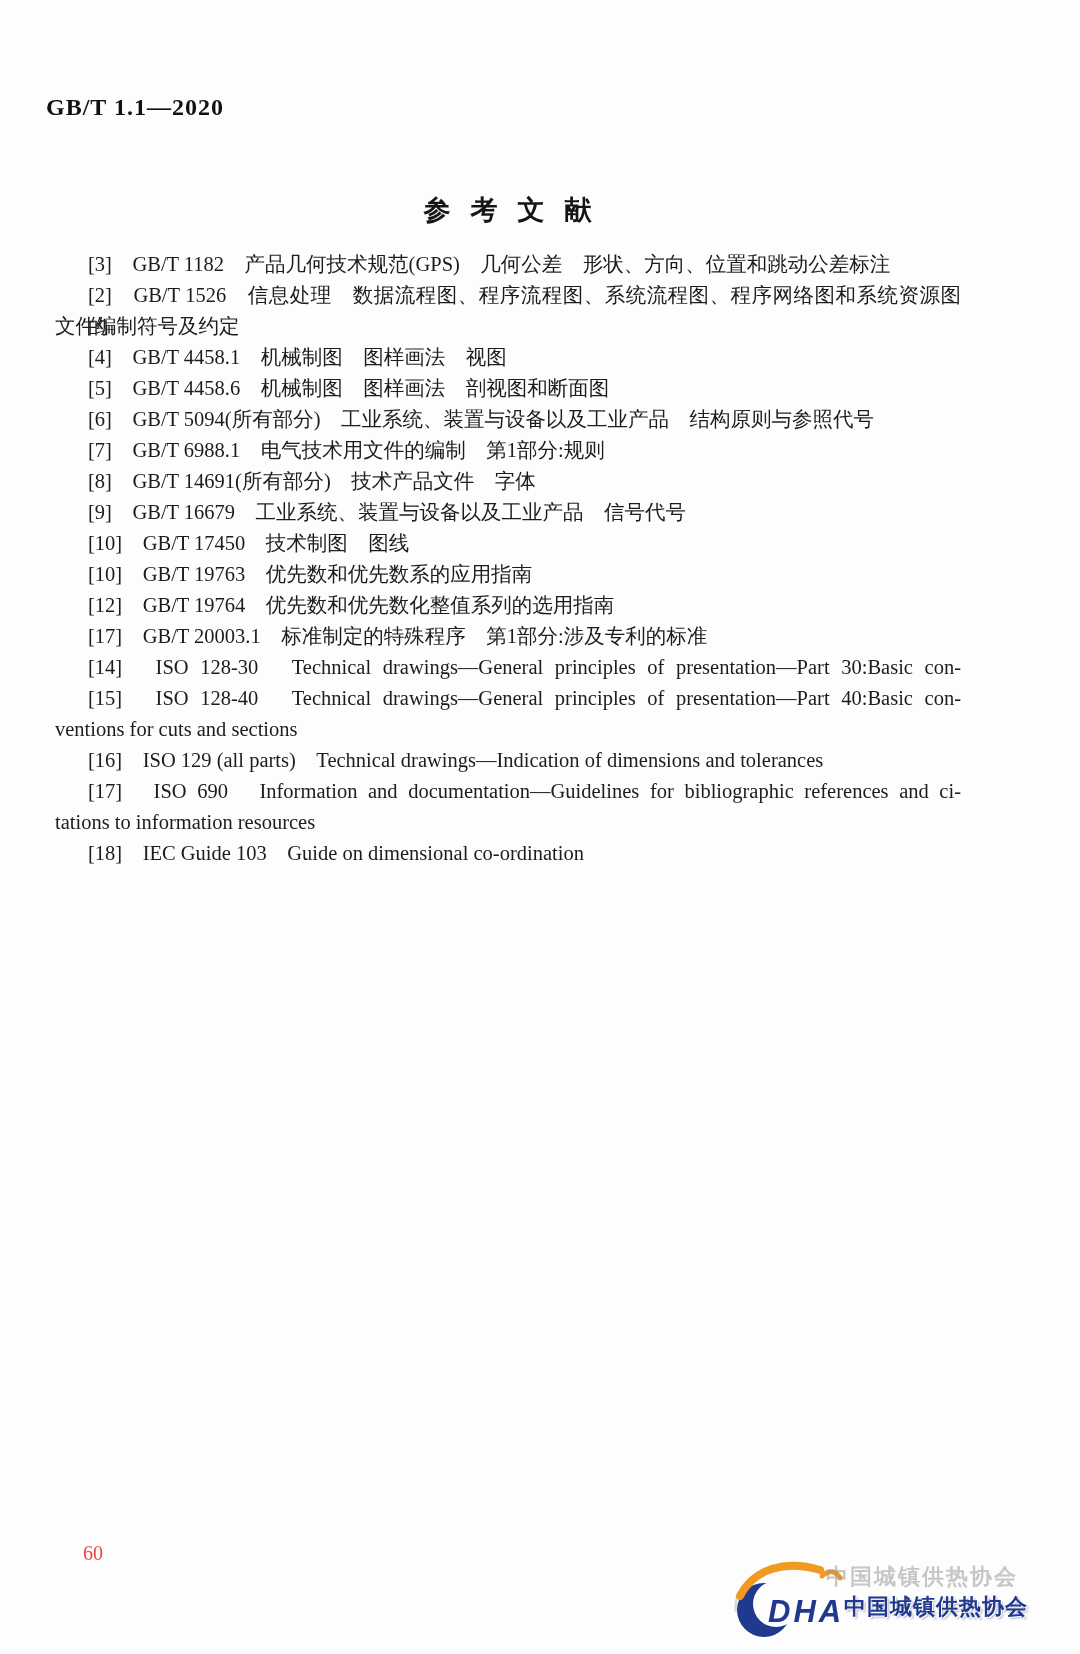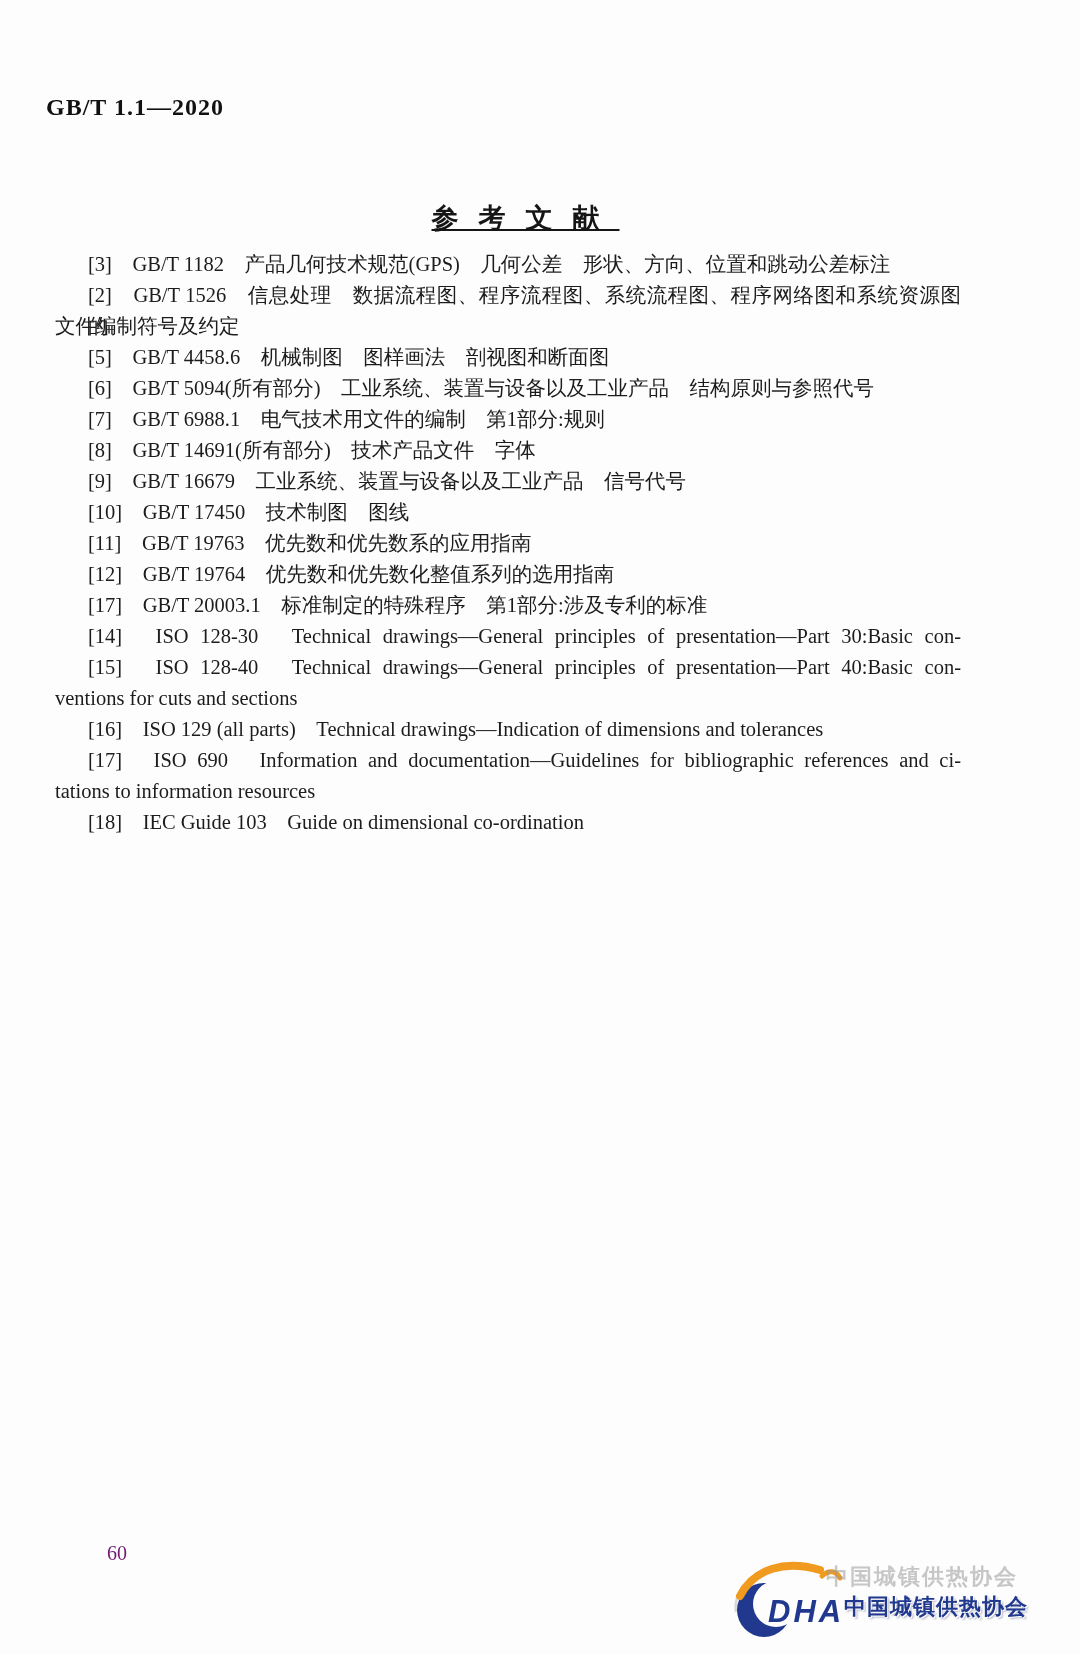--- a/index.html
+++ b/index.html
@@ -16,40 +16,39 @@
     position:absolute;left:46px;top:94px;
     font-family:Liberation Serif, serif;
     font-weight:bold;font-size:24px;letter-spacing:1px;color:#111;
   }
   .doc-title{
     position:absolute;left:55px;top:192px;width:905px;
     text-align:center;
     font-family:"Liberation Sans","DejaVu Sans",sans-serif;
     font-weight:bold;font-size:27px;color:#151515;
     letter-spacing:20px;text-indent:20px;
-    margin:8px;
-    text-decoration:underline;
+    margin:0;
   }
   .ref-list{
     position:absolute;left:55px;top:249px;width:906px;
   }
   .ref-line{
     font-size:20.5px;line-height:31px;height:31px;
     color:#1c1c1c;
     overflow:visible;white-space:nowrap;
   }
   .ref-line.indent{padding-left:33px;}
   .ref-line.justify{
     white-space:normal;
     text-align:justify;
     text-align-last:justify;
   }
   .page-number{
     position:absolute;left:83px;top:1542px;
-    font-size:20px;color:#701a75;margin-left:24px;
+    font-size:20px;color:#ef4444;
   }
   
   .logo{
     position:absolute;right:32px;bottom:8px;
     width:316px;height:88px;
   }
   .logo .ghost-name{
     position:absolute;left:94px;top:4px;
     font-family:"Liberation Sans","DejaVu Sans",sans-serif;
     font-weight:bold;font-size:22px;letter-spacing:2px;
@@ -76,27 +75,28 @@
 <div class="page">
 
   <div class="std-number">GB/T 1.1—2020</div>
 
   <h1 class="doc-title">参考文献</h1>
 
   <div class="ref-list" id="reference-lines">
       <div class="ref-line indent">[3]　GB/T 1182　产品几何技术规范(GPS)　几何公差　形状、方向、位置和跳动公差标注</div>
       <div class="ref-line indent justify">[2]　GB/T 1526　信息处理　数据流程图、程序流程图、系统流程图、程序网络图和系统资源图的</div>
       <div class="ref-line">文件编制符号及约定</div>
+      <div class="ref-line indent">[4]　GB/T 4458.1　机械制图　图样画法　视图</div>
       <div class="ref-line indent">[5]　GB/T 4458.6　机械制图　图样画法　剖视图和断面图</div>
       <div class="ref-line indent">[6]　GB/T 5094(所有部分)　工业系统、装置与设备以及工业产品　结构原则与参照代号</div>
       <div class="ref-line indent">[7]　GB/T 6988.1　电气技术用文件的编制　第1部分:规则</div>
       <div class="ref-line indent">[8]　GB/T 14691(所有部分)　技术产品文件　字体</div>
       <div class="ref-line indent">[9]　GB/T 16679　工业系统、装置与设备以及工业产品　信号代号</div>
       <div class="ref-line indent">[10]　GB/T 17450　技术制图　图线</div>
-      <div class="ref-line indent">[11]　GB/T 19763　优先数和优先数系的应用指南</div>
+      <div class="ref-line indent">[10]　GB/T 19763　优先数和优先数系的应用指南</div>
       <div class="ref-line indent">[12]　GB/T 19764　优先数和优先数化整值系列的选用指南</div>
       <div class="ref-line indent">[17]　GB/T 20003.1　标准制定的特殊程序　第1部分:涉及专利的标准</div>
       <div class="ref-line indent justify">[14]　ISO 128-30　Technical drawings—General principles of presentation—Part 30:Basic con-</div>
       <div class="ref-line indent justify">[15]　ISO 128-40　Technical drawings—General principles of presentation—Part 40:Basic con-</div>
       <div class="ref-line">ventions for cuts and sections</div>
       <div class="ref-line indent">[16]　ISO 129 (all parts)　Technical drawings—Indication of dimensions and tolerances</div>
       <div class="ref-line indent justify">[17]　ISO 690　Information and documentation—Guidelines for bibliographic references and ci-</div>
       <div class="ref-line">tations to information resources</div>
       <div class="ref-line indent">[18]　IEC Guide 103　Guide on dimensional co-ordination</div>
     </div>

